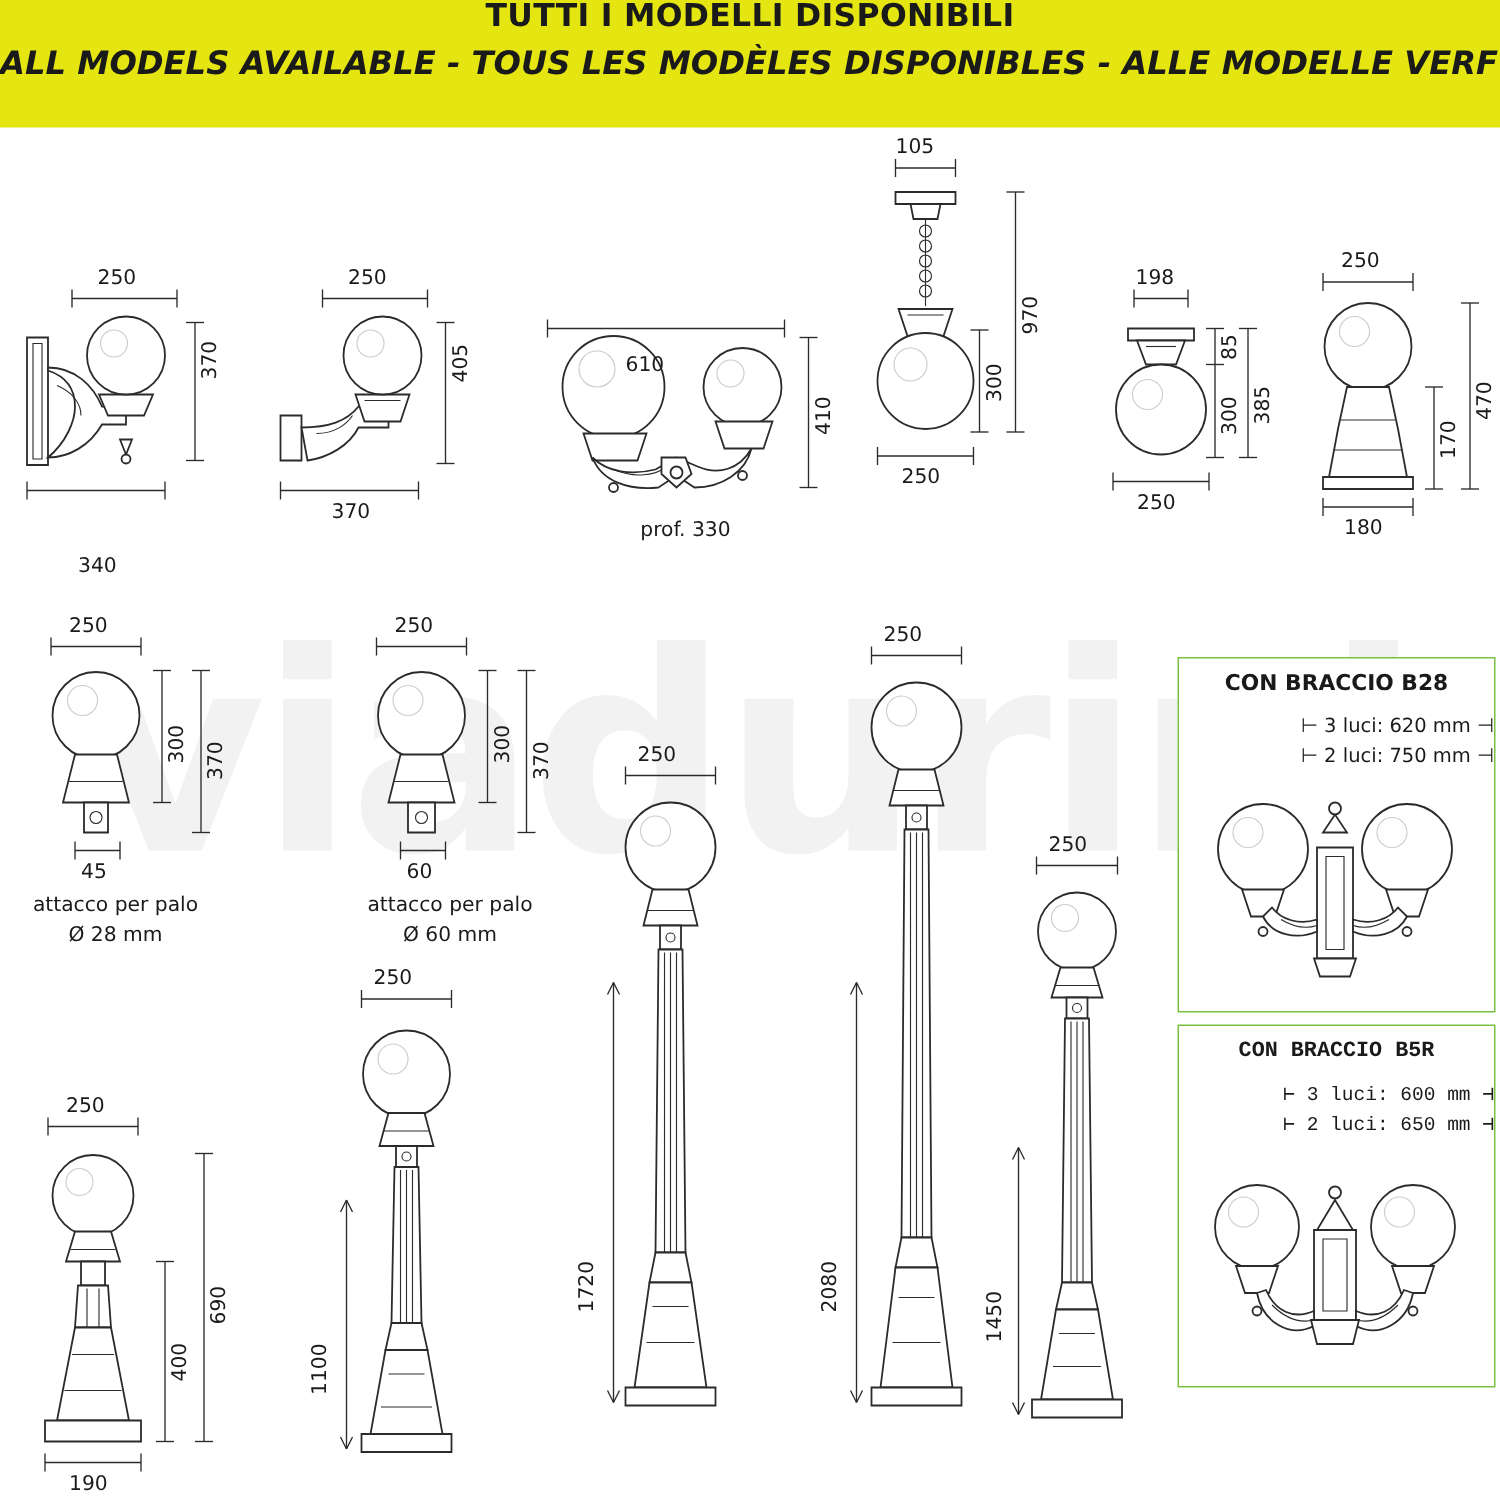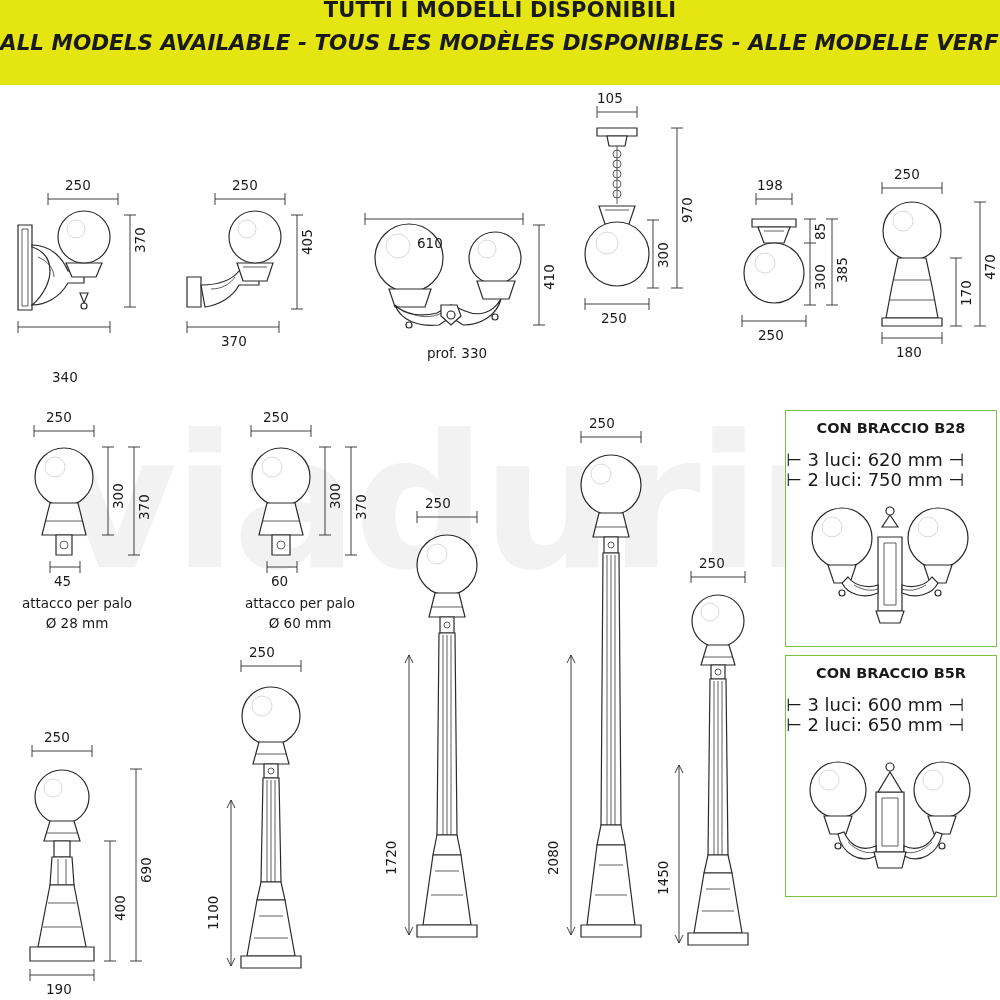--- a/index.html
+++ b/index.html
@@ -33,28 +33,28 @@
   .item{position:absolute;}
   .dim{
     position:absolute;font-size:13.5px;color:#1a1a1a;white-space:nowrap;
   }
   .cap{
     position:absolute;font-size:13.5px;color:#1a1a1a;text-align:center;
     white-space:nowrap;
   }
   
   .bracketbox{
-    position:absolute;border:1.5px solid #7ac143;background:#fff;
+    position:absolute;border:1.5px solid #7ac143;background:#fff;margin-top:28px;
   }
   .bracketbox .title{
     position:absolute;left:0;top:9px;width:100%;text-align:center;
     font-size:14.5px;font-weight:bold;color:#1a1a1a;
   }
   .bracketbox .ln{
-    position:absolute;left:0;width:100%;text-align:left;font-size:18px;
+    position:absolute;left:0;width:100%;text-align:right;font-size:13px;
   }
   svg{display:block;overflow:visible;}
   .stb{fill:#ffffff;stroke:#2b2b2b;stroke-width:1.2;}
   .thin{fill:none;stroke:#2b2b2b;stroke-width:.75;}
   .dimline{stroke:#2b2b2b;stroke-width:.9;fill:none;}
 </style>
 </head>
 <body>
 
 <div class="header">
@@ -505,21 +505,21 @@
     <path class="stb" d="M56 90 C62 102 78 106 92 100 L92 92 C80 96 68 92 62 84 Z"></path>
     <path class="stb" d="M152 90 C146 102 130 106 116 100 L116 92 C128 96 140 92 146 84 Z"></path>
     <path class="thin" d="M68 92 C78 98 86 98 92 96"></path>
     <path class="thin" d="M140 92 C130 98 122 98 116 96"></path>
     <circle class="stb" cx="56" cy="100" r="3"></circle>
     <circle class="stb" cx="152" cy="100" r="3"></circle>
     <path class="stb" d="M90 118 L118 118 L114 130 L94 130 Z"></path>
   </svg>
 </div>
 
-<div class="bracketbox" style="left:785px;top:655px;width:210px;height:240px;">
+<div class="bracketbox" style="left:785px;top:655px;width:210px;height:240px;font-family:Liberation Mono, monospace;">
   <div class="title">CON BRACCIO B5R</div>
   <div class="ln" style="top:38px;">⊢ 3 luci: 600 mm ⊣</div>
   <div class="ln" style="top:58px;">⊢ 2 luci: 650 mm ⊣</div>
   <svg width="210" height="150" style="position:absolute;left:0;top:86px;" viewBox="0 0 210 150">
     <circle class="stb" cx="52" cy="48" r="28"></circle>
     <circle class="thin" cx="43" cy="38" r="10" style="stroke:#cccccc"></circle>
     <circle class="stb" cx="156" cy="48" r="28"></circle>
     <circle class="thin" cx="147" cy="38" r="10" style="stroke:#cccccc"></circle>
     <path class="stb" d="M38 74 L66 74 L60 92 L44 92 Z"></path>
     <path class="stb" d="M142 74 L170 74 L164 92 L148 92 Z"></path>

